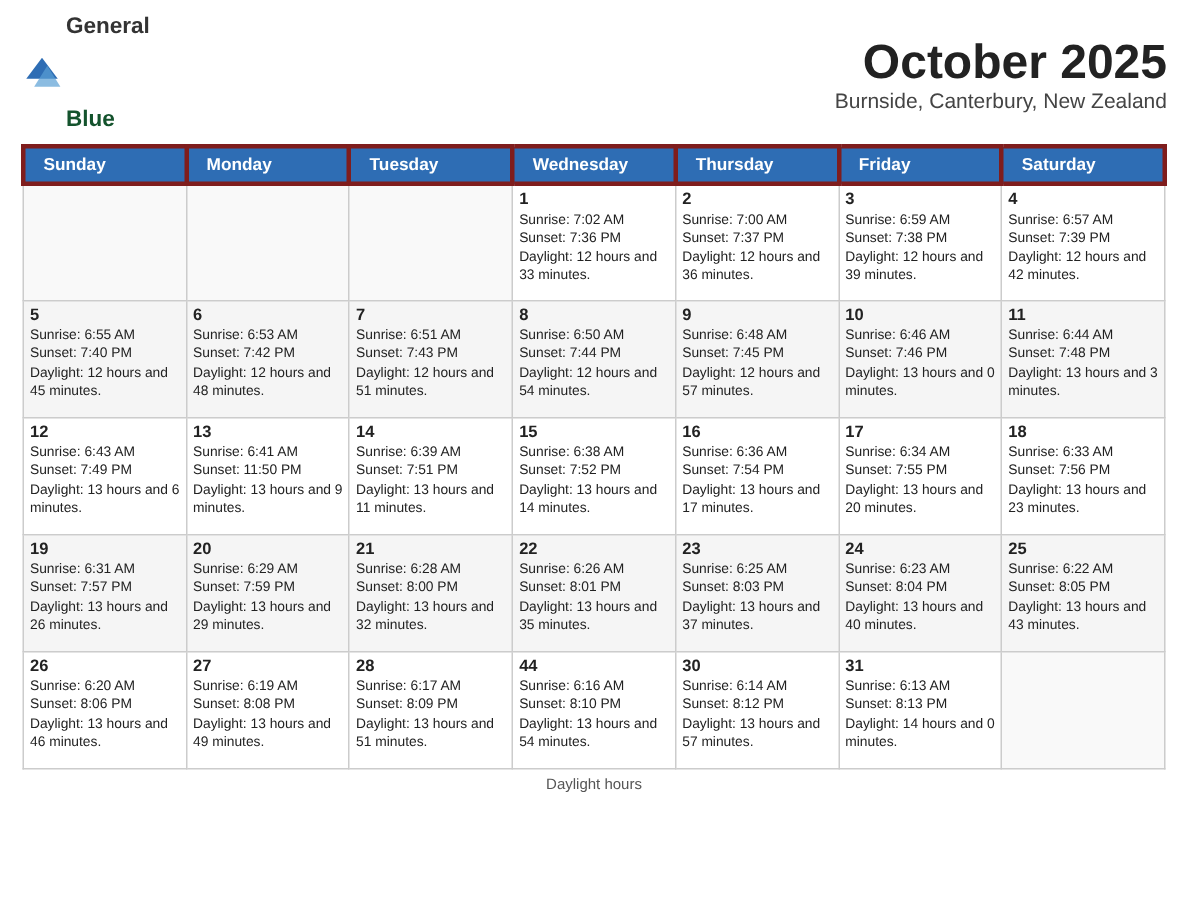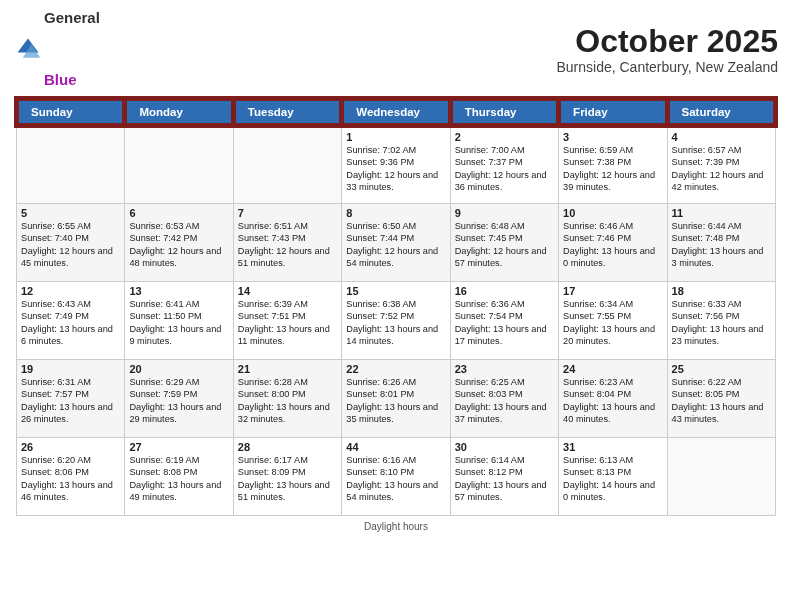--- a/index.html
+++ b/index.html
@@ -34,21 +34,21 @@
       gap: 45px;
     }
     .logo-general {
       font-size: 15px;
       font-weight: bold;
       color: #333;
     }
     .logo-blue {
       font-size: 15px;
       font-weight: bold;
-      color: #a21caf;
+      color: #14532d;
     }
     .logo-icon {
       width: 28px;
       height: 28px;
       margin-right: 2px;
     }
     .title-block {
       text-align: right;
       margin-top: 14px;
     }
@@ -67,21 +67,21 @@
       border-collapse: collapse;
       table-layout: fixed;
     }
     th {
       background: #2e6db4;
       color: #fff;
       font-size: 11.5px;
       font-weight: bold;
       padding: 5px 12px;
       text-align: left;
-      border: 5px solid #7f1d1d;
+      border: 3px solid #7f1d1d;
     }
     td {
       border: 1px solid #ccc;
       vertical-align: top;
       padding: 3px 4px;
       font-size: 9.2px;
       color: #222;
       height: 78px;
       background: #fff;
     }
@@ -142,21 +142,21 @@
         </tr>
     </thead>
     <tbody id="calendar-body">
     <tr>
           <td class="empty-cell"></td>
           <td class="empty-cell"></td>
           <td class="empty-cell"></td>
           <td>
             <span class="day-num">1</span>
             <div class="cell-content">Sunrise: 7:02 AM
-Sunset: 9:36 PM
+Sunset: 7:36 PM
 Daylight: 12 hours
 and 33 minutes.</div>
           </td>
           <td>
             <span class="day-num">2</span>
             <div class="cell-content">Sunrise: 7:00 AM
 Sunset: 7:37 PM
 Daylight: 12 hours
 and 36 minutes.</div>
           </td>

